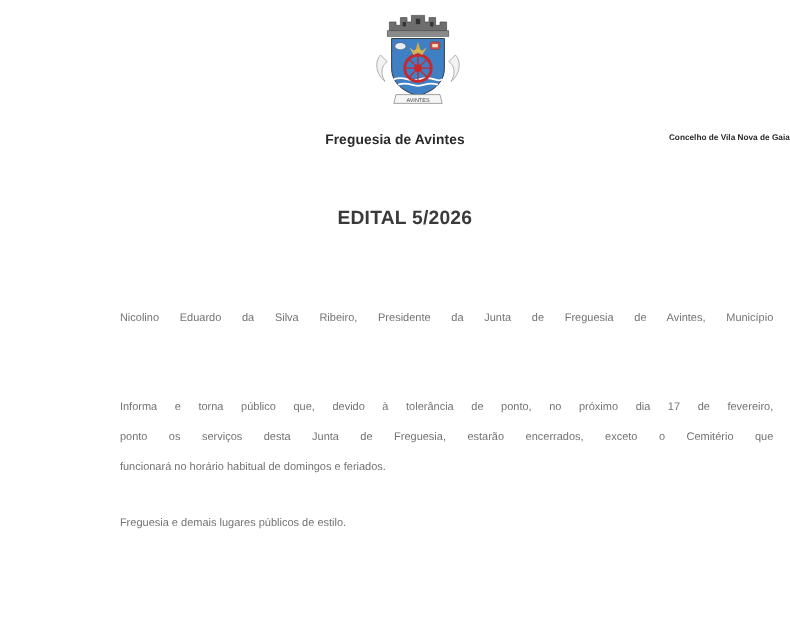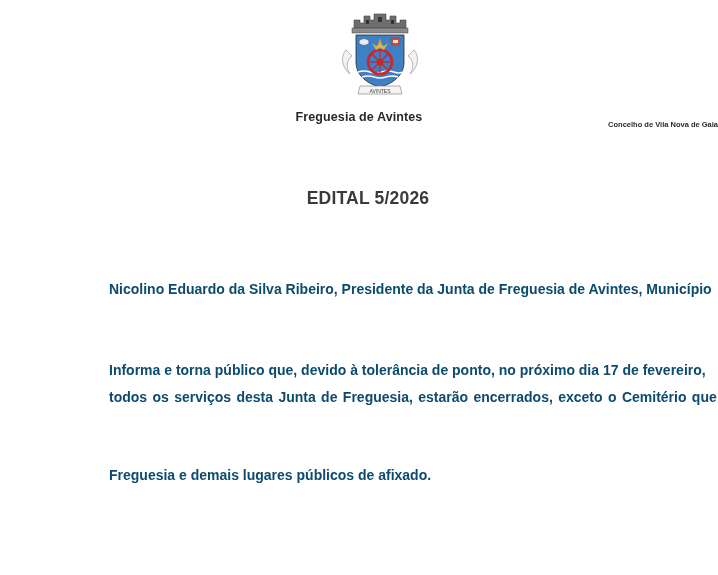--- a/index.html
+++ b/index.html
@@ -17,21 +17,21 @@
     }
     .crest {
       position: absolute;
       left: 336px;
       top: 10px;
       width: 88px;
       height: 86px;
     }
     .header-title {
       position: absolute;
-      top: 110px;
+      top: 120px;
       left: 0;
       width: 718px;
       text-align: center;
       font-weight: bold;
       font-size: 12.5px;
       color: #2a2a2a;
       letter-spacing: 0.1px;
     }
     .header-subtitle {
       position: absolute;
@@ -51,25 +51,24 @@
       text-align: center;
       font-weight: bold;
       font-size: 17.5px;
       color: #3a3a3a;
       letter-spacing: 0.2px;
     }
     .body-text {
       position: absolute;
       left: 109px;
       width: 594px;
-      font-size: 14px;
+      font-size: 10px;
       line-height: 27px;
-      color: #0c4a6e;
+      color: #737373;
       text-align: justify;
-      font-weight: bold;
     }
     .p1 { top: 276px; }
     .p2 { top: 357px; }
     .p3 { top: 462px; }
     .line {
       display: block;
       white-space: nowrap;
     }
   </style>
 </head>
@@ -118,18 +117,19 @@
 <div class="header-subtitle">Concelho de Vila Nova de Gaia</div>
 
 <div class="doc-title">EDITAL 5/2026</div>
 
 <div class="body-text p1">
   <span class="line" style="text-align:justify; text-align-last:justify;">Nicolino Eduardo da Silva Ribeiro, Presidente da Junta de Freguesia de Avintes, Município</span>
 </div>
 
 <div class="body-text p2">
   <span class="line" style="text-align:justify; text-align-last:justify;">Informa e torna público que, devido à tolerância de ponto, no próximo dia 17 de fevereiro,</span>
-  <span class="line" style="text-align:justify; text-align-last:justify; word-spacing:1.5px;">todos os serviços desta Junta de Freguesia, estarão encerrados, exceto o Cemitério que</span>
+  <span class="line" style="text-align:justify; text-align-last:justify; word-spacing:1.5px;">ponto os serviços desta Junta de Freguesia, estarão encerrados, exceto o Cemitério que</span>
+  <span class="line">funcionará no horário habitual de domingos e feriados.</span>
 </div>
 
 <div class="body-text p3">
-  <span class="line">Freguesia e demais lugares públicos de afixado.</span>
+  <span class="line">Freguesia e demais lugares públicos de estilo.</span>
 </div>
 
 </body></html>

